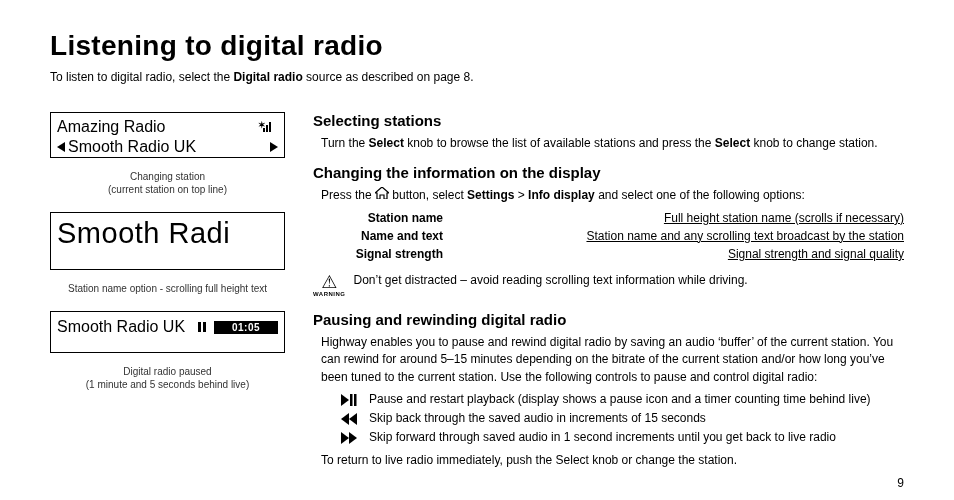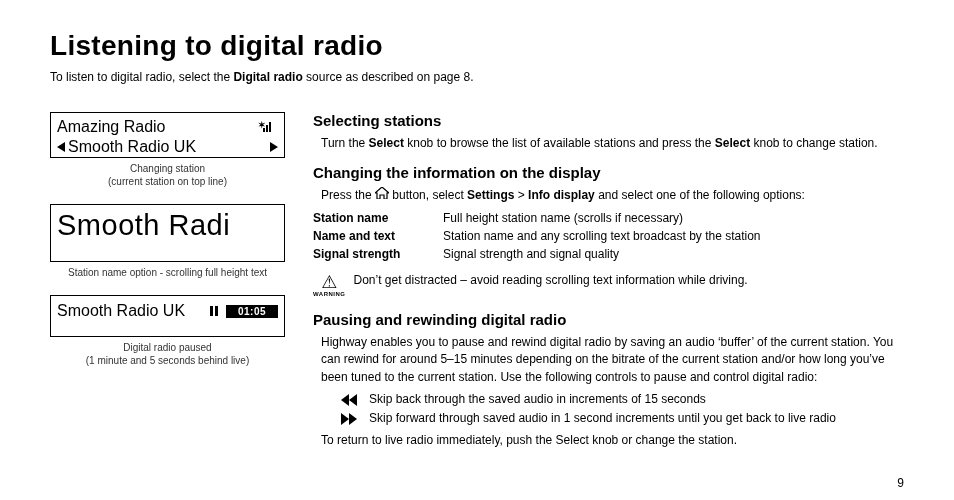--- a/index.html
+++ b/index.html
@@ -4,37 +4,37 @@
 <style>
   html,body{margin:0;padding:0;background:#fff;color:#000;}
   body{width:954px;height:500px;font-family:Helvetica,Arial,sans-serif;box-sizing:border-box;padding:30px 50px 0 50px;position:relative;}
   *{box-sizing:border-box;}
   .title{font-size:28px;font-weight:700;margin:0 0 8px 0;letter-spacing:.3px;}
   .intro{font-size:12px;margin:0 0 28px 0;}
   .intro b{font-weight:700;}
   .columns{display:flex;gap:28px;}
   .left{flex:0 0 235px;}
   .right{flex:1;}
-  .panel{border:1.5px solid #000;background:#fff;padding:4px 6px;margin-bottom:4px;}
+  .panel{border:1.5px solid #000;background:#fff;padding:4px 6px;margin-bottom:12px;}
   .panel1{height:46px;}
   .p1row{display:flex;align-items:center;justify-content:space-between;height:20px;}
   .p1station{font-family:"Helvetica Neue",Helvetica,Arial,sans-serif;font-weight:300;font-size:16px;}
   .caption{font-size:10px;color:#333;text-align:center;margin:2px auto 16px auto;line-height:1.3;max-width:200px;}
   .panel2{height:58px;display:flex;align-items:flex-start;}
   .panel2 .big{font-family:"Helvetica Neue",Helvetica,Arial,sans-serif;font-weight:300;font-size:29px;letter-spacing:.5px;white-space:nowrap;}
   .panel3{height:42px;}
   .p3row{display:flex;align-items:center;height:22px;gap:6px;}
   .p3label{font-family:"Helvetica Neue",Helvetica,Arial,sans-serif;font-weight:300;font-size:16px;flex:1;}
-  .timer{background:#000;color:#fff;font-size:10px;font-weight:700;padding:1px 12px;letter-spacing:.5px;}
+  .timer{background:#000;color:#fff;font-size:10px;font-weight:700;padding:1px 18px;letter-spacing:.5px;}
   h3{font-size:15px;font-weight:700;margin:0 0 6px 0;}
   p.body{font-size:12px;line-height:1.45;margin:0 0 12px 8px;}
   .defs{font-size:12px;line-height:1.5;margin:0 0 10px 0;}
-  .defs .row{display:flex;}
+  .defs .row{display:flex;text-align:right;}
   .defs .k{flex:0 0 130px;font-weight:700;}
-  .defs .v{flex:1;}
+  .defs .v{flex:1;text-decoration:underline;}
   .warnrow{display:flex;align-items:flex-start;gap:8px;font-size:12px;margin:0 0 14px 0;}
   .warnicon{display:flex;flex-direction:column;align-items:center;line-height:1;}
   .warnicon .tri{font-size:18px;}
   .warnicon .lbl{font-size:6px;font-weight:700;letter-spacing:.5px;}
   .ctrl{display:flex;align-items:center;gap:10px;font-size:12px;line-height:1.6;margin-left:26px;}
   .iconbox{flex:0 0 20px;display:flex;justify-content:center;}
   .pagen{position:absolute;bottom:10px;right:50px;font-size:12px;}
   
   .ico{display:inline-block;}
 </style>
@@ -133,20 +133,30 @@
       </span>
       <span>Don’t get distracted – avoid reading scrolling text information while driving.</span>
     </div>
 
     <h3>Pausing and rewinding digital radio</h3>
     <p class="body" style="margin-bottom:4px">Highway enables you to pause and rewind digital radio by saving an audio ‘buffer’ of the current station. You can rewind for around 5–15 minutes depending on the bitrate of the current station and/or how long you’ve been tuned to the current station. Use the following controls to pause and control digital radio:</p>
 
     <div class="ctrl">
       <span class="iconbox">
           <svg width="16" height="12">
+            <polygon points="0,0 0,12 8,6" fill="#000"></polygon>
+            <rect x="9" y="0" width="2.5" height="12" fill="#000"></rect>
+            <rect x="13" y="0" width="2.5" height="12" fill="#000"></rect>
+          </svg>
+        </span>
+      <span>Pause and restart playback (display shows a pause icon and a timer counting time behind live)</span>
+    </div>
+    <div class="ctrl">
+      <span class="iconbox">
+          <svg width="16" height="12">
             <polygon points="8,0 8,12 0,6" fill="#000"></polygon>
             <polygon points="16,0 16,12 8,6" fill="#000"></polygon>
           </svg>
         </span>
       <span>Skip back through the saved audio in increments of 15 seconds</span>
     </div>
     <div class="ctrl">
       <span class="iconbox">
           <svg width="16" height="12">
             <polygon points="0,0 0,12 8,6" fill="#000"></polygon>

